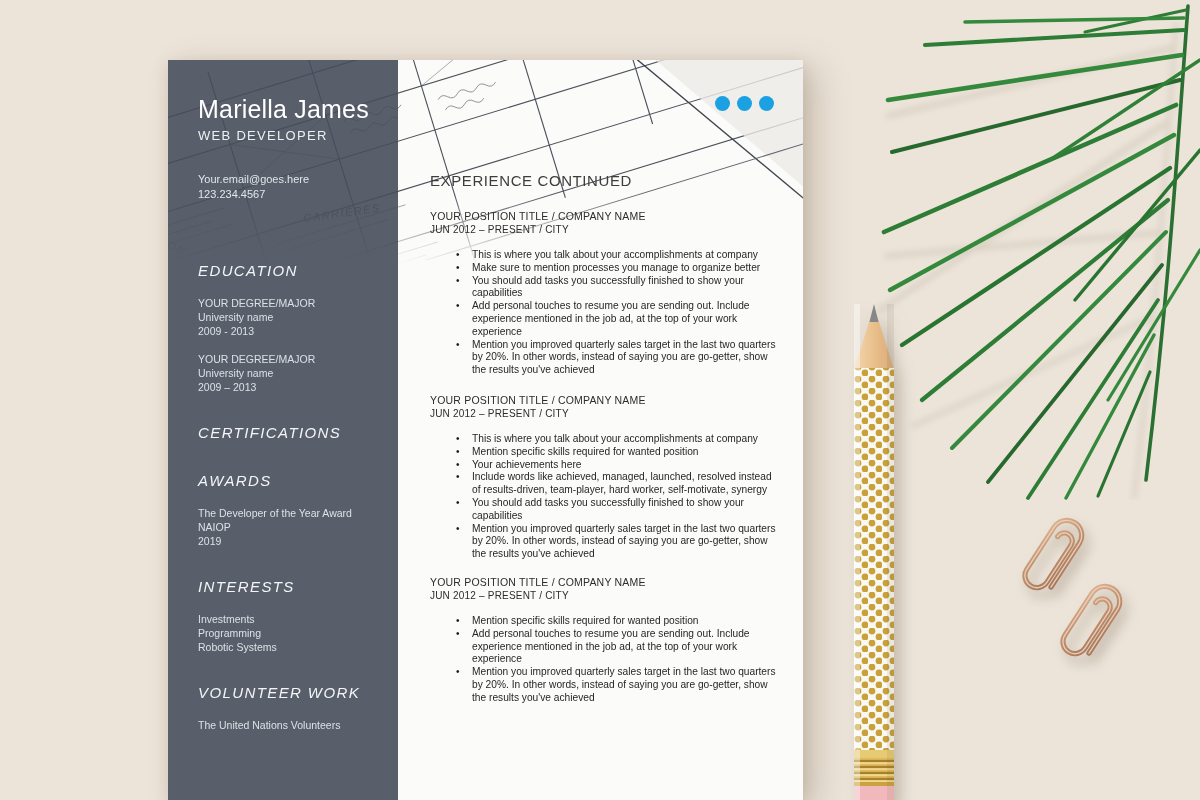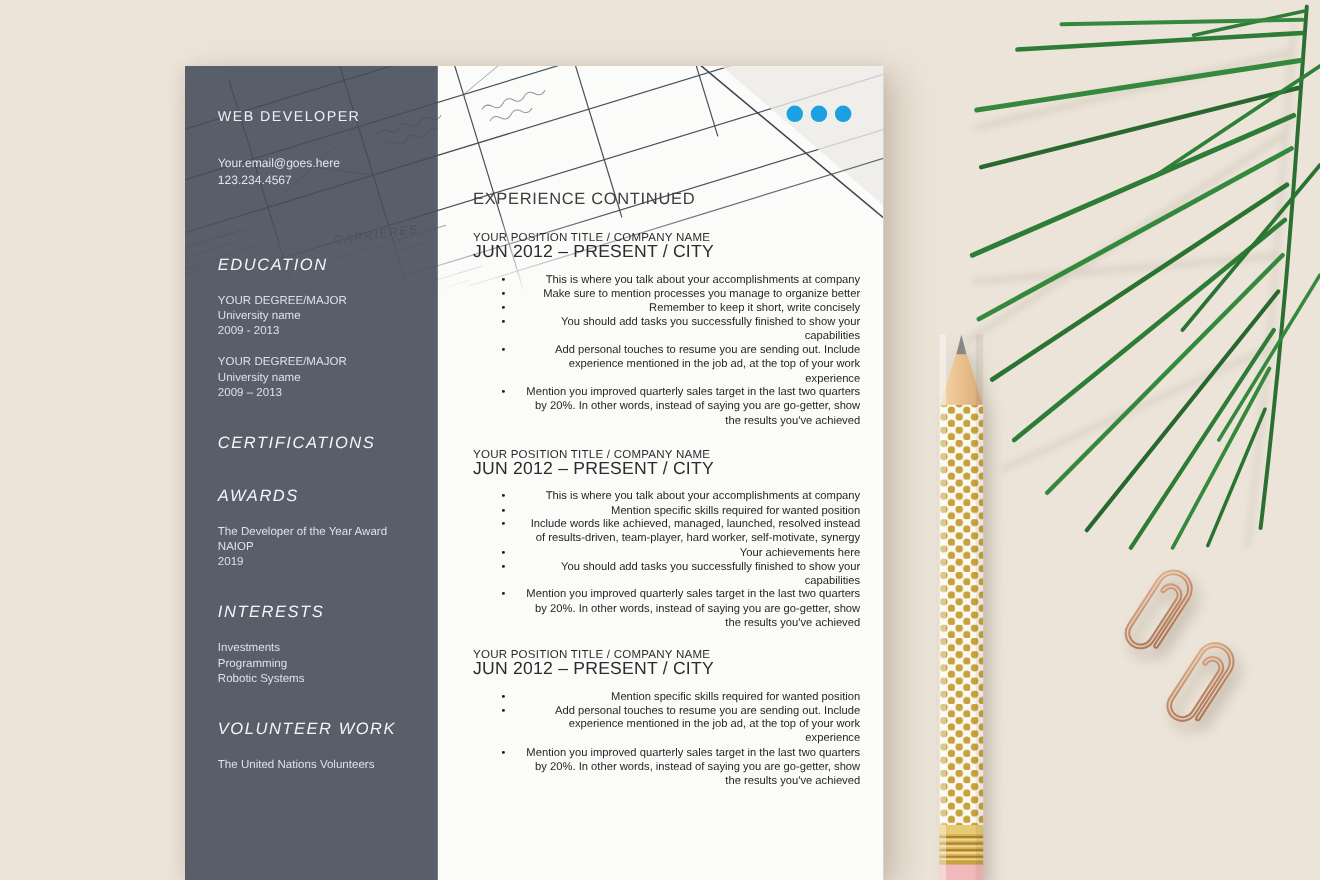--- a/index.html
+++ b/index.html
@@ -33,23 +33,23 @@
   .mt-edu { margin-top:60px; }
   .mt-sec { margin-top:30px; }
   .sb-group { margin-top:16px; font-size:10.5px; line-height:14px; color:#dde1e6; }
   .sb-group.g2 { margin-top:14px; }
 
   
   .main { position:absolute; left:262px; top:0; width:352px; color:#2e2e2e; }
   .exp-h { margin-top:111px; font-size:15px; line-height:20px; letter-spacing:.6px; color:#3d3d3d; font-weight:400; }
   .entry { margin-top:16px; }
   .entry .pos  { font-size:10.5px; line-height:14px; color:#2c2c2c; letter-spacing:.2px; }
-  .entry .date { font-size:16px; line-height:14px; color:#2c2c2c; letter-spacing:.2px; }
+  .entry .date { font-size:10px; line-height:14px; color:#2c2c2c; letter-spacing:.2px; }
   .entry ul { list-style:none; margin:12px 0 0 0; padding:0 0 0 25px; }
-  .entry li { position:relative; padding-left:17px; font-size:10.2px; line-height:12.8px; color:#262626;text-align:right; }
+  .entry li { position:relative; padding-left:17px; font-size:10.2px; line-height:12.8px; color:#262626; }
   .entry li::before { content:"•"; position:absolute; left:1px; top:0; font-size:10px; color:#1c1c1c; }
   .entry.e1 { margin-top:18px; }
   .entry.e3 { margin-top:14px; }
 
   
   .pencil { position:absolute; left:854px; top:304px; width:40px; height:496px;
             filter:drop-shadow(7px 9px 7px rgba(110,95,75,0.30)); }
 
   
   .clips { position:absolute; left:1022px; top:495px; width:150px; height:190px;
@@ -164,20 +164,21 @@
     </svg>
   </div>
 
   <div class="dots">
     <span></span>
     <span></span>
     <span></span>
   </div>
 
   <aside class="sidebar">
+    <div class="name">Mariella James</div>
     <div class="role">WEB DEVELOPER</div>
 
     <div class="contact">
       <div>Your.email@goes.here</div>
       <div>123.234.4567</div>
     </div>
 
     <div class="sb-h mt-edu">EDUCATION</div>
     <div class="sb-group">
       <div>YOUR DEGREE/MAJOR</div>
@@ -214,35 +215,34 @@
 
   <section class="main">
     <h1 class="exp-h">EXPERIENCE CONTINUED</h1>
 
     <div class="entry e1">
       <div class="pos">YOUR POSITION TITLE / COMPANY NAME</div>
       <div class="date">JUN 2012 – PRESENT / CITY</div>
       <ul>
         <li>This is where you talk about your accomplishments at company</li>
         <li>Make sure to mention processes you manage to organize better</li>
-        <li>Remember to keep it short, write concisely</li>
         <li>You should add tasks you successfully finished to show your capabilities</li>
         <li>Add personal touches to resume you are sending out. Include experience mentioned in the job ad, at the top of your work experience</li>
         <li>Mention you improved quarterly sales target in the last two quarters by 20%. In other words, instead of saying you are go-getter, show the results you've achieved</li>
       </ul>
     </div>
 
     <div class="entry e2">
       <div class="pos">YOUR POSITION TITLE / COMPANY NAME</div>
       <div class="date">JUN 2012 – PRESENT / CITY</div>
       <ul>
         <li>This is where you talk about your accomplishments at company</li>
         <li>Mention specific skills required for wanted position</li>
+        <li>Your achievements here</li>
         <li>Include words like achieved, managed, launched, resolved instead of results-driven, team-player, hard worker, self-motivate, synergy</li>
-        <li>Your achievements here</li>
         <li>You should add tasks you successfully finished to show your capabilities</li>
         <li>Mention you improved quarterly sales target in the last two quarters by 20%. In other words, instead of saying you are go-getter, show the results you've achieved</li>
       </ul>
     </div>
 
     <div class="entry e3">
       <div class="pos">YOUR POSITION TITLE / COMPANY NAME</div>
       <div class="date">JUN 2012 – PRESENT / CITY</div>
       <ul>
         <li>Mention specific skills required for wanted position</li>

